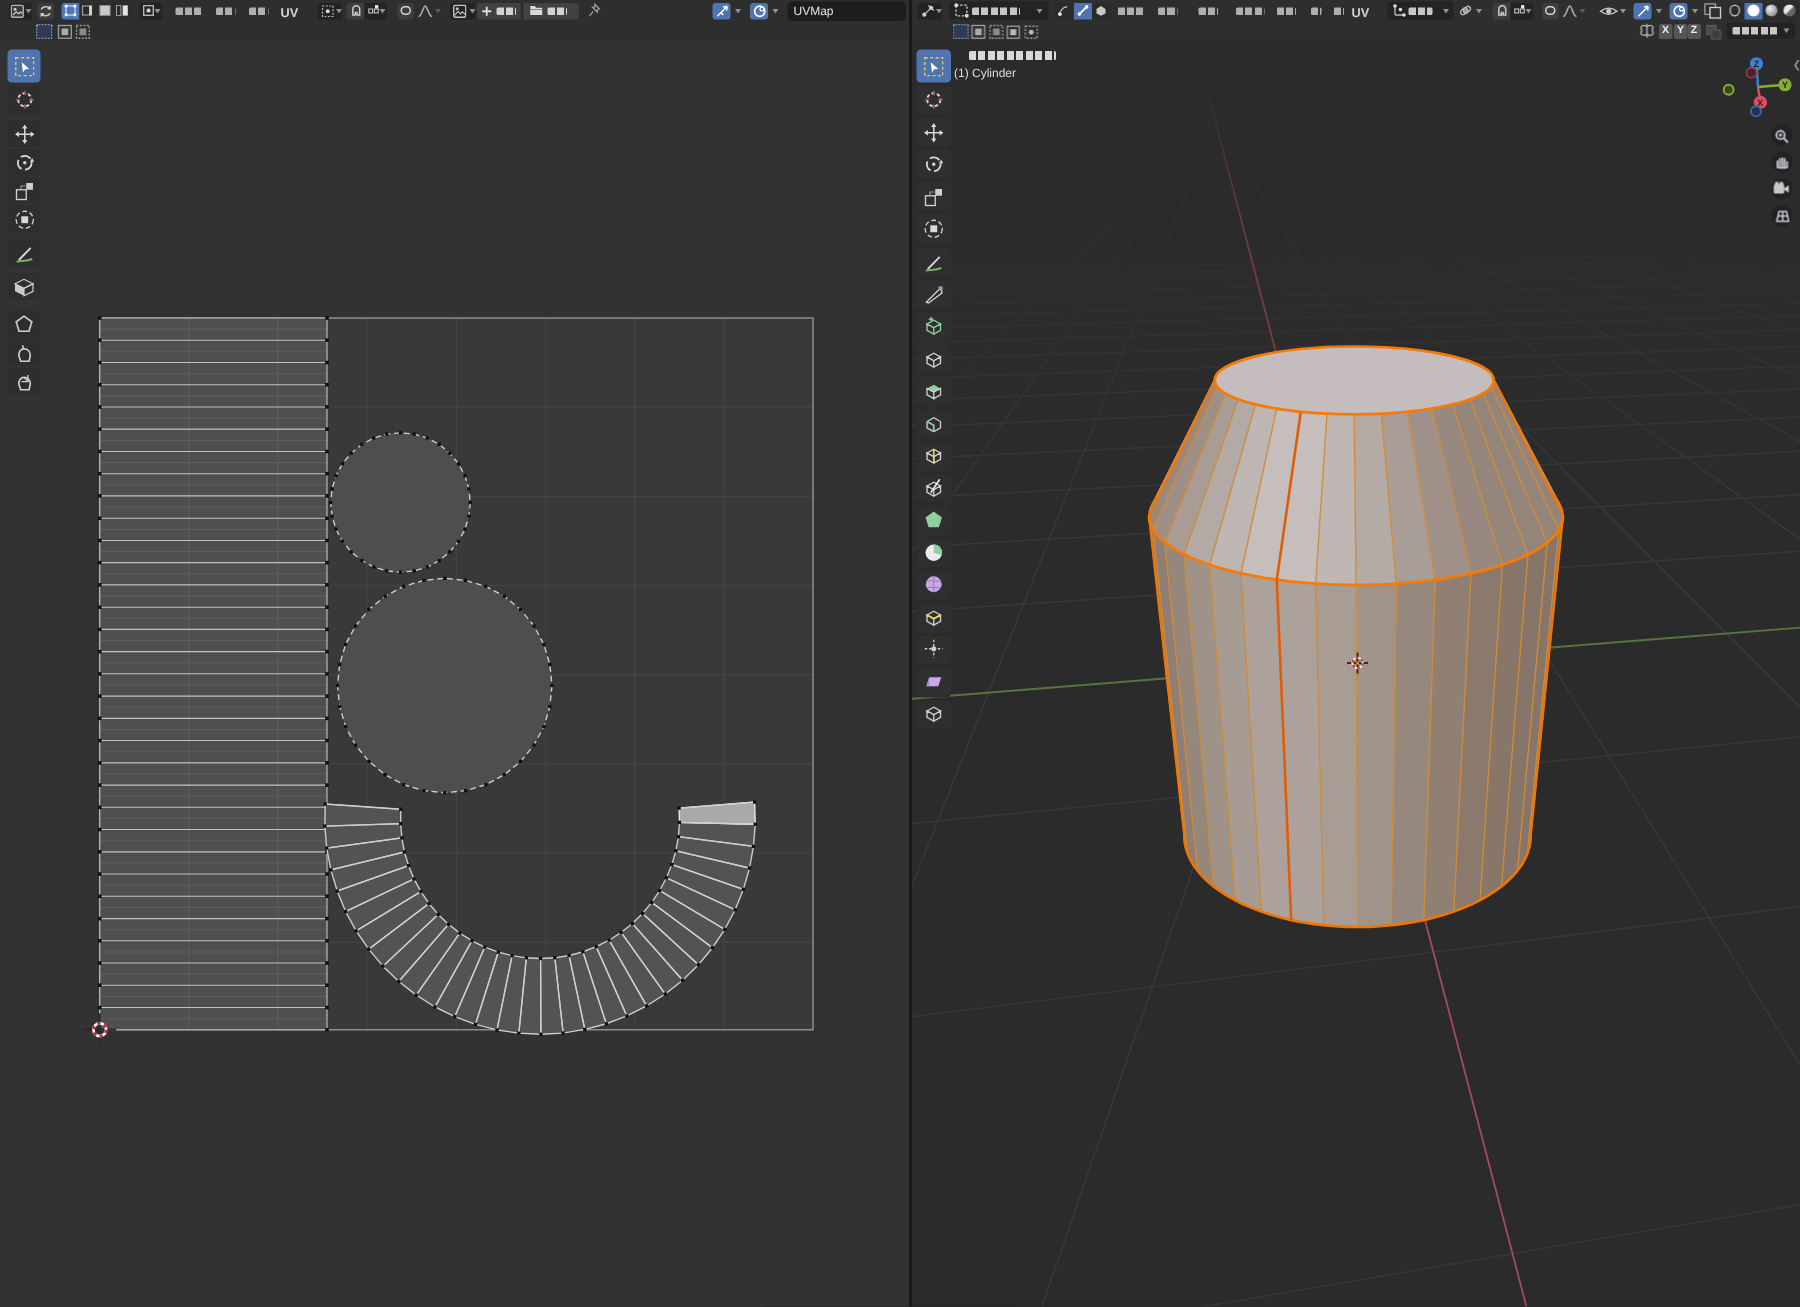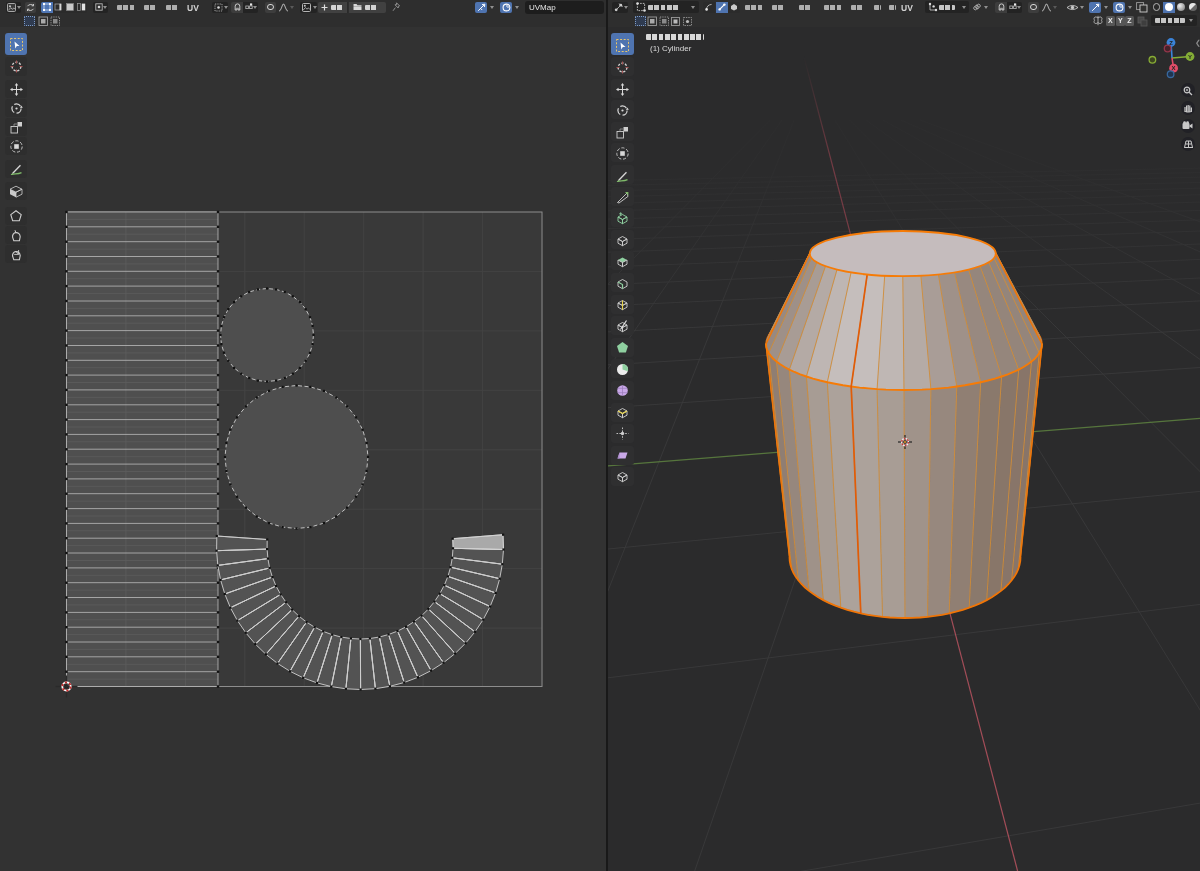--- a/index.html
+++ b/index.html
@@ -611,21 +611,21 @@
       <ellipse cx="294.8" cy="226.6" rx="93.0" ry="22.6" fill="#c5bcbd" stroke="#f67b06" stroke-width="1.8"></ellipse>
       <g>
         <line x1="290" y1="415" x2="304" y2="415" stroke="#232323" stroke-width="1.2"></line>
         <line x1="297" y1="408" x2="297" y2="422" stroke="#232323" stroke-width="1.2"></line>
         <circle cx="297" cy="415" r="3.4" fill="none" stroke="#e8e8e8" stroke-width="1.5"></circle>
         <circle cx="297" cy="415" r="3.4" fill="none" stroke="#c43b3b" stroke-width="1.5" stroke-dasharray="1.8 1.8"></circle>
         <circle cx="297" cy="415" r="1" fill="#e8941f"></circle>
       </g>
     </svg></div>
 <div class="abs" style="left:646px;top:34px"><span class="jb" style="width:58px;height:6px;background:repeating-linear-gradient(90deg,#d8d8d8 0 4.7px,transparent 4.7px 6.3px)"></span></div>
-<div class="abs" style="left:650px;top:45px;color:#dcdcdc;font-size:8px;line-height:1;will-change:transform">(1) Cylinder</div>
+<div class="abs" style="left:636px;top:45px;color:#dcdcdc;font-size:8px;line-height:1;will-change:transform">(1) Cylinder</div>
 <div class="abs" style="left:611px;top:33.0px;width:23px;height:22px;background:#4f74b0;border-radius:3px"></div>
 <div class="abs" style="left:611px;top:57.0px;width:23px;height:19px;background:#2f2f30;border-radius:3px"></div>
 <div class="abs" style="left:611px;top:78.6px;width:23px;height:19px;background:#2f2f30;border-radius:3px"></div>
 <div class="abs" style="left:611px;top:100.2px;width:23px;height:19px;background:#2f2f30;border-radius:3px"></div>
 <div class="abs" style="left:611px;top:121.8px;width:23px;height:19px;background:#2f2f30;border-radius:3px"></div>
 <div class="abs" style="left:611px;top:143.4px;width:23px;height:19px;background:#2f2f30;border-radius:3px"></div>
 <div class="abs" style="left:611px;top:165.0px;width:23px;height:19px;background:#2f2f30;border-radius:3px"></div>
 <div class="abs" style="left:611px;top:186.6px;width:23px;height:19px;background:#2f2f30;border-radius:3px"></div>
 <div class="abs" style="left:611px;top:208.2px;width:23px;height:19px;background:#2f2f30;border-radius:3px"></div>
 <div class="abs" style="left:611px;top:229.8px;width:23px;height:19px;background:#2f2f30;border-radius:3px"></div>

